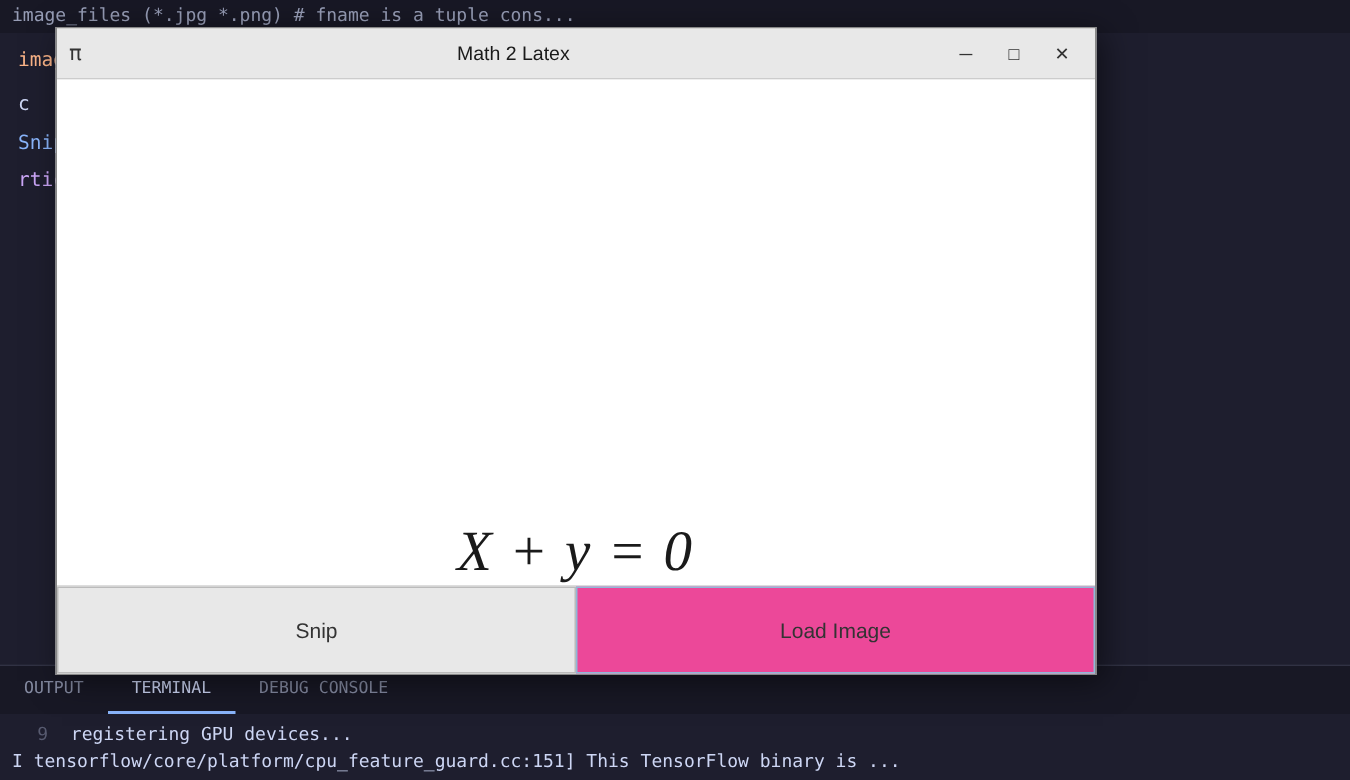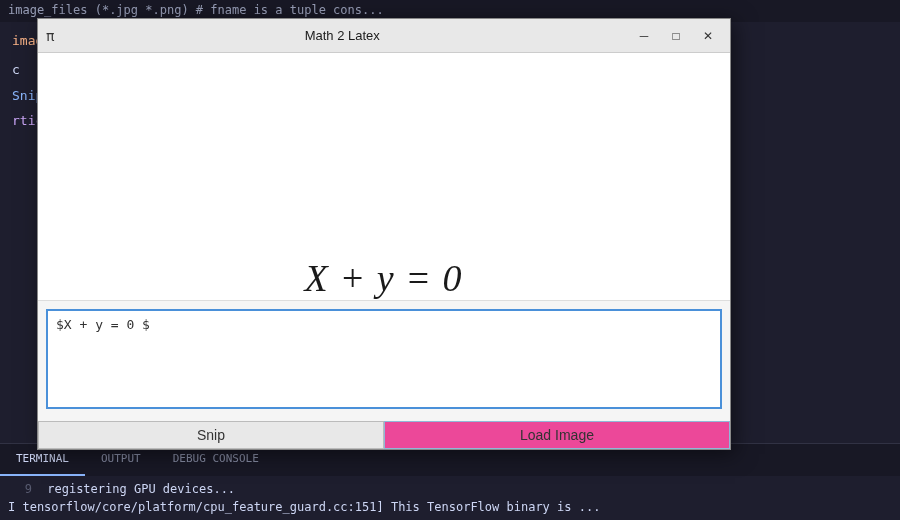--- a/index.html
+++ b/index.html
@@ -201,21 +201,21 @@
       font-size: 13px;
       color: #333;
       background: white;
       resize: none;
       outline: none;
     }
 
     
     .button-bar {
       display: flex;
-      height: 28px;
+      height: 58px;
       flex-shrink: 0;
       background: #f0f0f0;
     }
 
     .btn-snip {
       flex: 1;
       border: 1px solid #bbb;
       background: #e8e8e8;
       font-family: 'Segoe UI', sans-serif;
       font-size: 14px;
@@ -252,22 +252,22 @@
     <div style="margin-top:4px;">
       <span style="color:#89b4fa">SnipImg()</span>
     </div>
     <div style="margin-top:4px;">
       <span style="color:#cba6f7">rticalSymbols=False</span>
     </div>
   </div>
 
   <div class="bg-bottom-bar" style="bottom:0;">
     <div class="bg-tabs-bar">
+      <div class="bg-tab-item">OUTPUT</div>
       <div class="bg-tab-item active">TERMINAL</div>
-      <div class="bg-tab-item">OUTPUT</div>
       <div class="bg-tab-item">DEBUG CONSOLE</div>
     </div>
     <div class="bg-terminal-output">
       <div>
         <span class="line-number">9</span>
         <span>registering GPU devices...</span>
       </div>
       <div>
         <span>I tensorflow/core/platform/cpu_feature_guard.cc:151] This TensorFlow binary is ...</span>
       </div>
@@ -290,23 +290,20 @@
 
     <div class="math-display">
       <div class="math-formula">
         
         <span style="font-style:italic; font-family:'Times New Roman',serif; font-size:38px;">
           <i>X</i> + <i>y</i> = 0
         </span>
       </div>
     </div>
 
-    <div class="latex-section">
-      <textarea class="latex-textarea" style="">$X + y = 0 $</textarea>
-    </div>
 
     <div class="button-bar">
       <button class="btn-snip">Snip</button>
       <button class="btn-load">Load Image</button>
     </div>
 
   </div>
 </div>
 
 </body></html>

